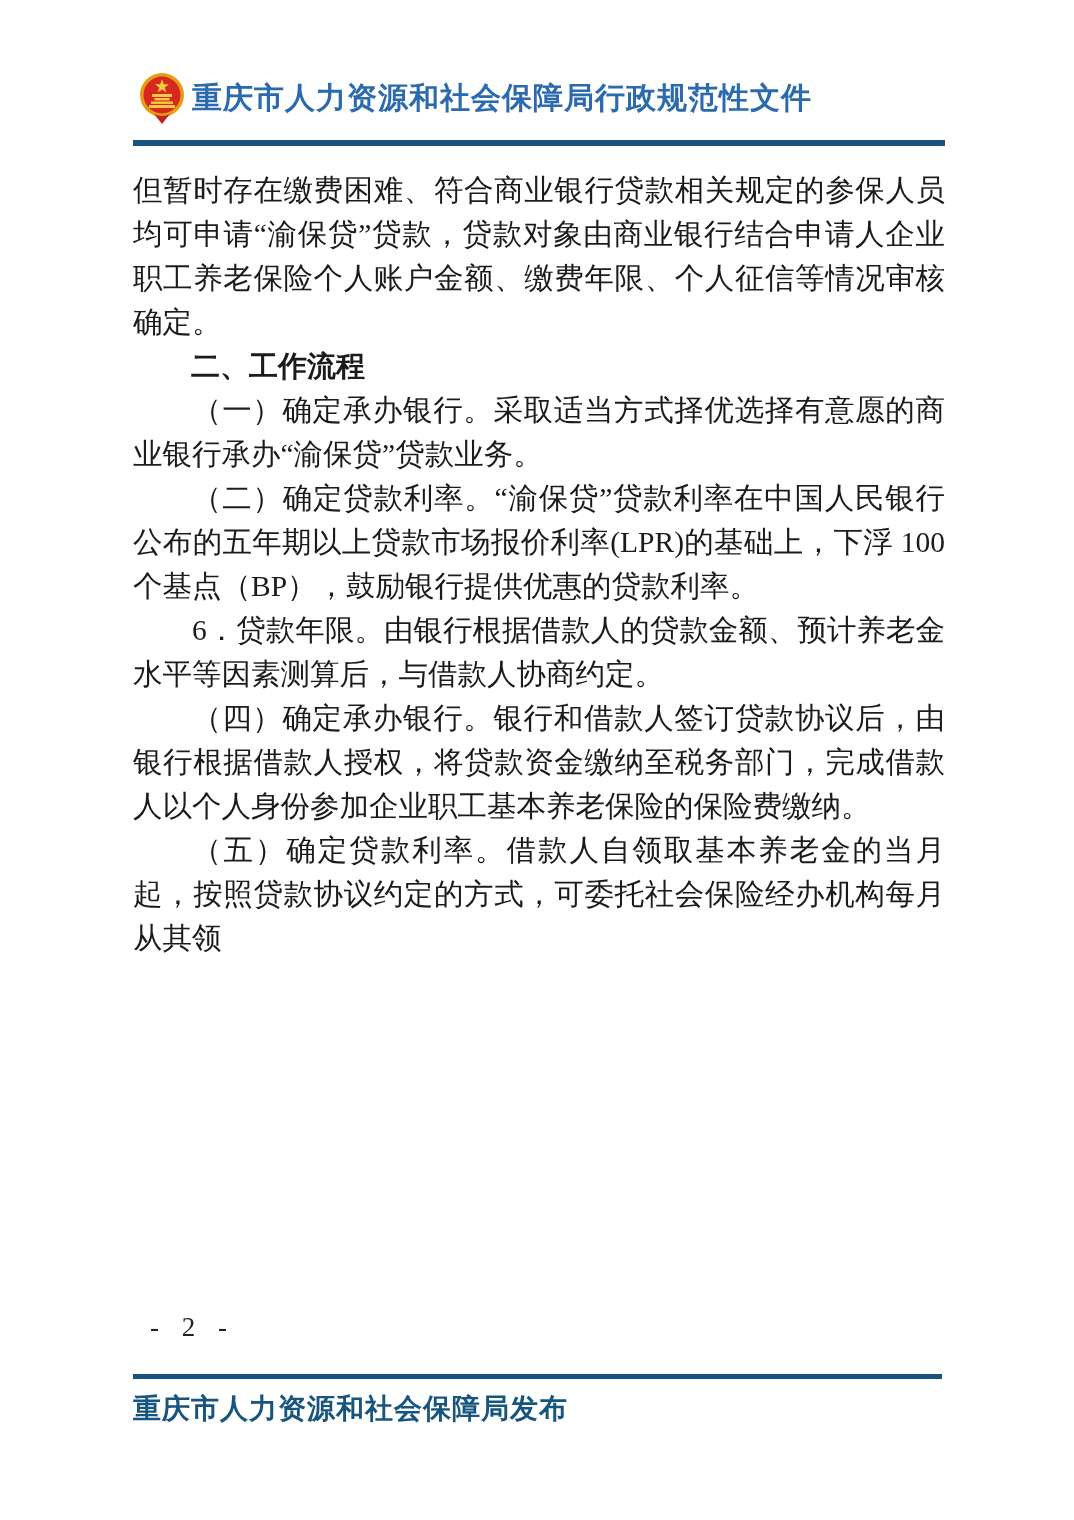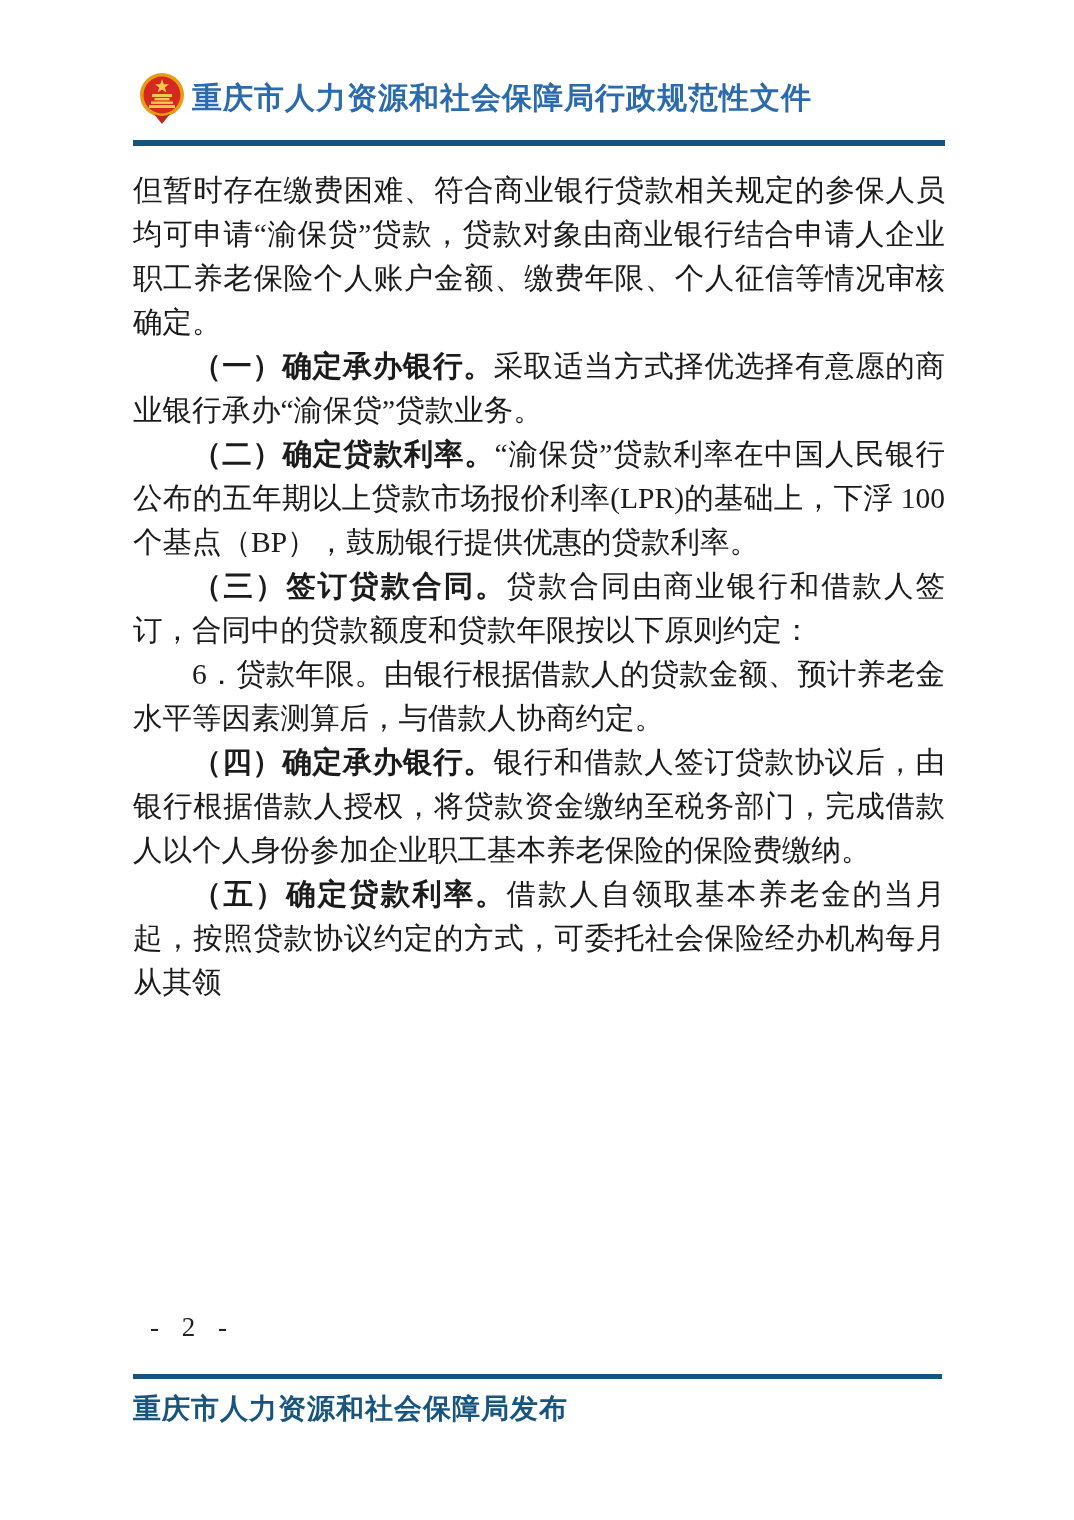--- a/index.html
+++ b/index.html
@@ -48,21 +48,21 @@
     top: 168px;
     left: 133px;
     width: 812px;
     font-size: 29.5px;
     line-height: 44px;
     color: #1b1b1b;
     text-align: justify;
   }
   .para { text-indent: 2em; }
   .para.no-indent { text-indent: 0; }
-  .para .lead { font-weight: bold; }
+  .para .lead { font-weight: normal; }
   .para.heading {
     font-family: "Liberation Sans", "DejaVu Sans", sans-serif;
     font-weight: bold;
     font-size: 29px;
   }
   .page-number {
     position: absolute;
     left: 150px;
     top: 1312px;
     font-size: 27px;
@@ -106,23 +106,23 @@
       <rect x="11" y="33" width="26" height="3" fill="#f7c948"></rect>
       <path d="M16 42 L24 52 L32 42 Q24 46 16 42 Z" fill="#c2231a"></path>
     </svg>
     <div class="header-title">重庆市人力资源和社会保障局行政规范性文件</div>
   </div>
 
   <div class="header-rule"></div>
 
   <div class="doc-body">
       <div class="para no-indent">但暂时存在缴费困难、符合商业银行贷款相关规定的参保人员均可申请“渝保贷”贷款，贷款对象由商业银行结合申请人企业职工养老保险个人账户金额、缴费年限、个人征信等情况审核确定。</div>
+      <div class="para heading">二、工作流程</div>
       <div class="para"><span class="lead">（一）确定承办银行。</span>采取适当方式择优选择有意愿的商业银行承办“渝保贷”贷款业务。</div>
       <div class="para"><span class="lead">（二）确定贷款利率。</span>“渝保贷”贷款利率在中国人民银行公布的五年期以上贷款市场报价利率(LPR)的基础上，下浮 100 个基点（BP），鼓励银行提供优惠的贷款利率。</div>
-      <div class="para"><span class="lead">（三）签订贷款合同。</span>贷款合同由商业银行和借款人签订，合同中的贷款额度和贷款年限按以下原则约定：</div>
       <div class="para">6．贷款年限。由银行根据借款人的贷款金额、预计养老金水平等因素测算后，与借款人协商约定。</div>
       <div class="para"><span class="lead">（四）确定承办银行。</span>银行和借款人签订贷款协议后，由银行根据借款人授权，将贷款资金缴纳至税务部门，完成借款人以个人身份参加企业职工基本养老保险的保险费缴纳。</div>
       <div class="para"><span class="lead">（五）确定贷款利率。</span>借款人自领取基本养老金的当月起，按照贷款协议约定的方式，可委托社会保险经办机构每月从其领</div>
     </div>
 
   <div class="page-number">- 2 -</div>
 
   <div class="footer-rule"></div>
 
   <div class="doc-footer">重庆市人力资源和社会保障局发布</div>

